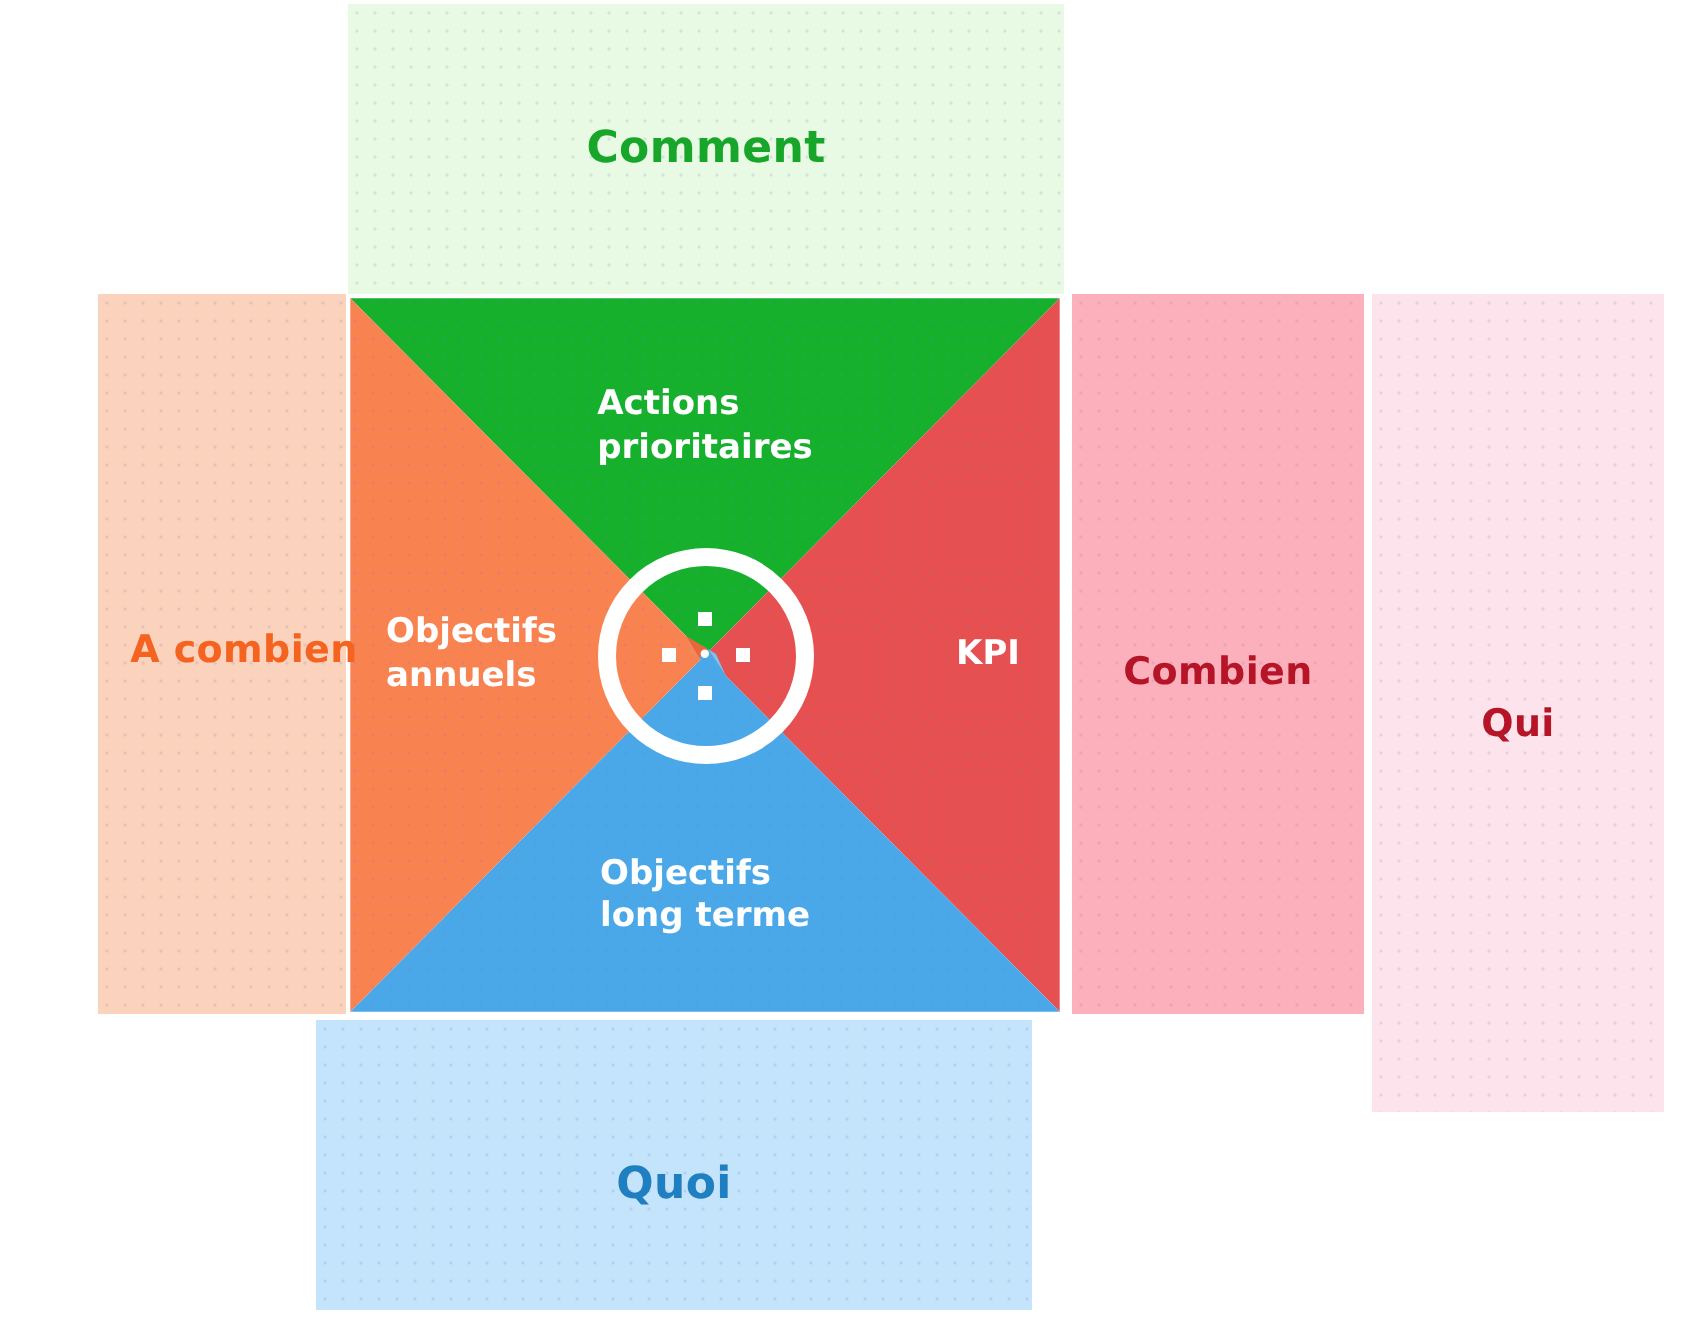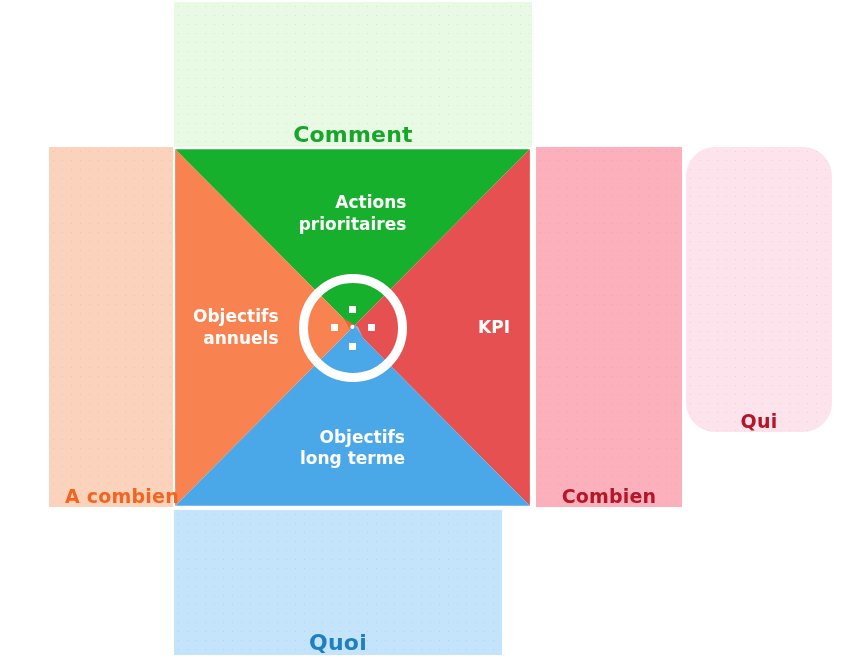--- a/index.html
+++ b/index.html
@@ -22,21 +22,21 @@
     inset: 0;
     pointer-events: none;
     background-image: radial-gradient(circle, rgba(120,120,190,0.18) 0.7px, transparent 0.9px);
     background-size: 9px 9px;
   }
 
   
   .outer-box {
     position: absolute;
     display: flex;
-    align-items: flex-end;
+    align-items: center;
     justify-content: center;
     box-sizing: border-box;
     overflow: hidden;
   }
   .outer-box .olabel {
     font-weight: bold;
     letter-spacing: 0.2px;
     white-space: nowrap;
     position: relative;
     z-index: 2;
@@ -65,32 +65,31 @@
     left: 536px; top: 147px; width: 146px; height: 360px;
     background: #fbb0bb;
   }
   #box-combien .olabel {
     color: #b51527; font-size: 19px;
     margin-top: 18px;
   }
 
   
   #box-qui {
-    left: 686px; top: 147px; width: 146px; height: 285px;
+    left: 686px; top: 147px; width: 146px; height: 409px;
     background: #fde4ec;
-    border-radius: 29px;
   }
   #box-qui .olabel {
     color: #b51527; font-size: 19px;
     margin-top: 20px;
   }
 
   
   #box-quoi {
-    left: 174px; top: 510px; width: 328px; height: 145px;
+    left: 158px; top: 510px; width: 358px; height: 145px;
     background: #c3e4fa;
   }
   #box-quoi .olabel { color: #1f7fc0; font-size: 22px; margin-top: 20px; }
 
   
   #compass-square {
     position: absolute;
     left: 173px; top: 147px;
     width: 359px; height: 361px;
     background: #ffffff;
@@ -101,21 +100,21 @@
     inset: 0;
     display: flex;
     align-items: center;
     justify-content: center;
   }
   .tri .tlabel {
     color: #ffffff;
     font-weight: bold;
     font-size: 17px;
     line-height: 1.28;
-    text-align: right;
+    text-align: left;
     position: relative;
     z-index: 3;
     white-space: pre-line;
   }
 
   
   #tri-north {
     background: #16b02d;
     clip-path: polygon(0.6% 0.6%, 99.4% 0.6%, 50% 50%);
     align-items: flex-start;

